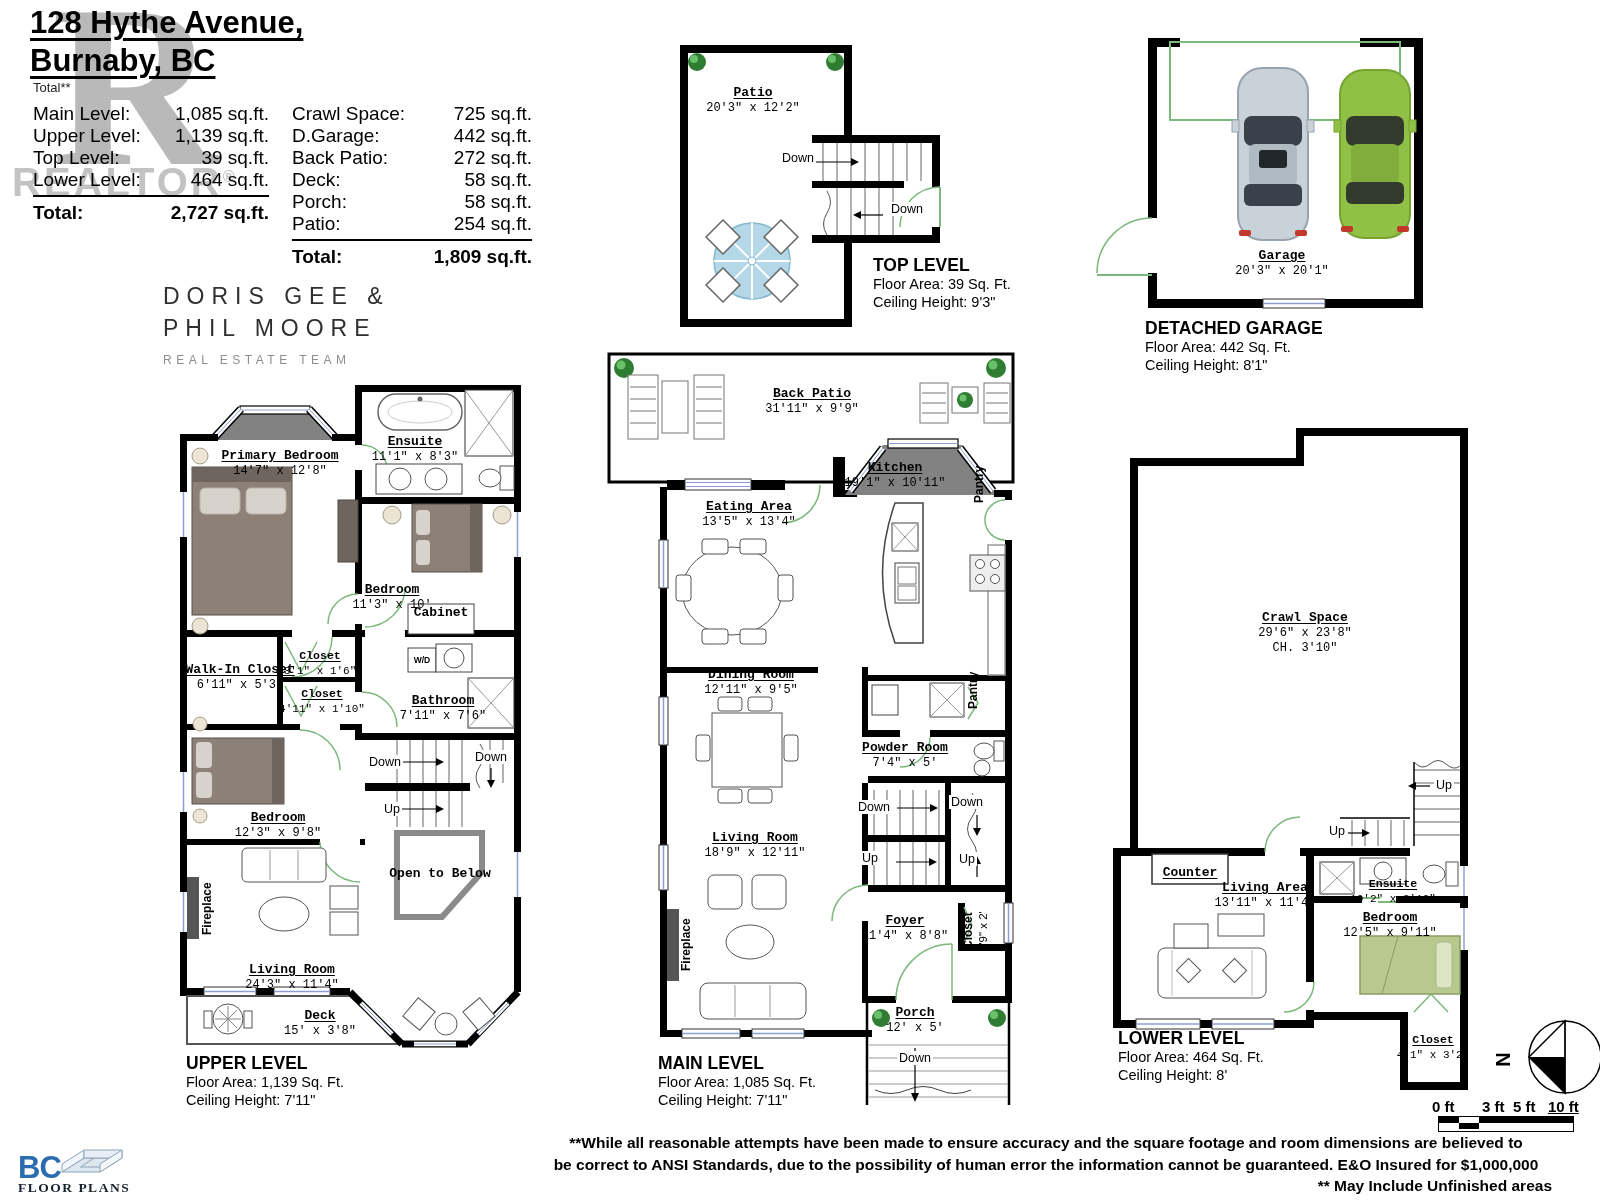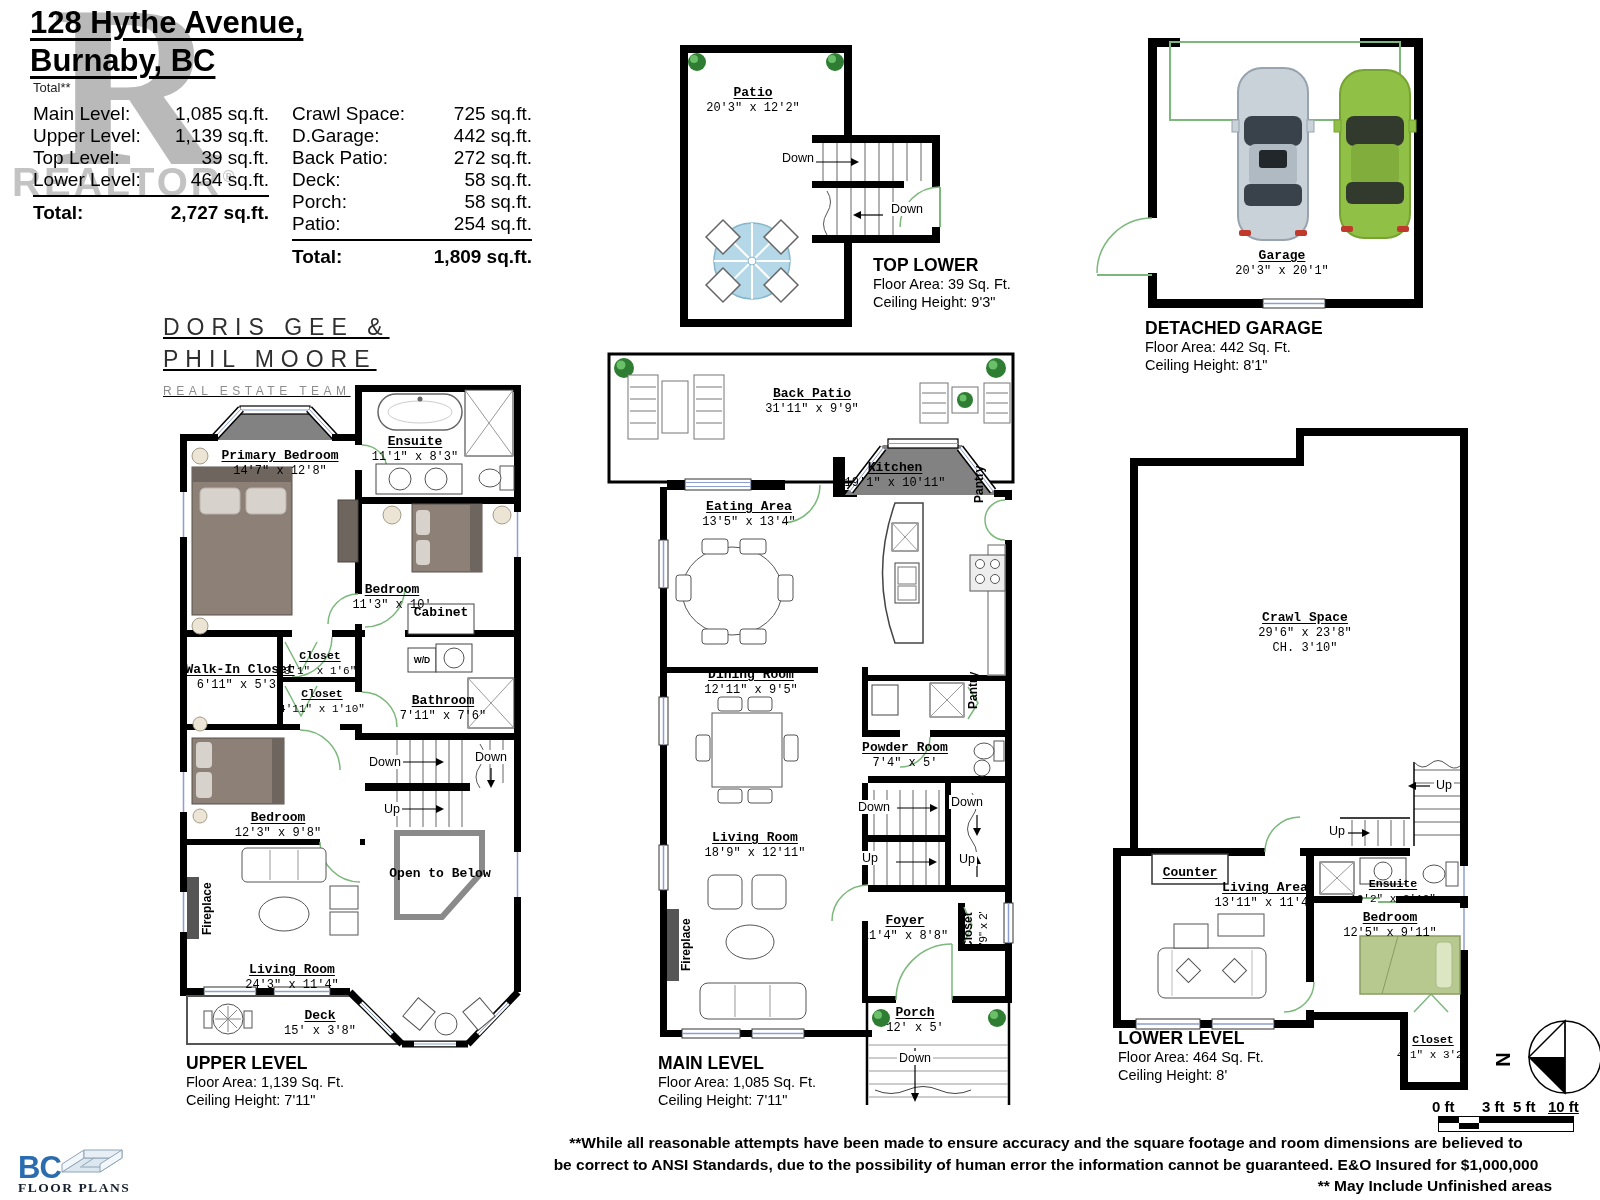--- a/index.html
+++ b/index.html
@@ -18,21 +18,21 @@
   .tbl{position:absolute;top:103px;font-size:19px;line-height:22px;z-index:2;}
   .tbl-left{left:33px;width:236px;}
   .tbl-right{left:292px;width:240px;}
   .trow{display:flex;justify-content:space-between;}
   .trow.ttl{border-top:2.5px solid #000;margin-top:4px;padding-top:5px;font-weight:bold;}
   
   .logo-circle{position:absolute;left:33px;top:287px;width:96px;height:96px;border:2px solid #1c1c1c;
         border-radius:50%;display:flex;align-items:center;justify-content:center;z-index:2;}
   .logo-circle span{font-family:"Liberation Serif",serif;font-size:46px;letter-spacing:-9px;
         padding-right:9px;color:#141414;}
-  .team{position:absolute;left:163px;top:311px;z-index:2;text-decoration:underline;}
+  .team{position:absolute;left:163px;top:280px;z-index:2;}
   .team .t1{font-size:23px;letter-spacing:7px;color:#2f2f2f;line-height:32px;white-space:nowrap;}
   .team .ts{font-size:12px;letter-spacing:4.5px;color:#8d8d8d;margin-top:9px;}
   
   .rl{position:absolute;transform:translateX(-50%);text-align:center;line-height:15.5px;
       white-space:nowrap;z-index:3;font-family:Liberation Mono, monospace;}
   .rn{display:block;font-size:13px;font-weight:bold;text-decoration:underline;text-underline-offset:2px;}
   .rn.nl{text-decoration:none;}
   .rd{display:block;font-size:12px;}
   .sm .rn{font-size:11.5px;}
   .sm .rd{font-size:11px;}
@@ -175,21 +175,21 @@
     <rect x="56" y="238" width="24" height="24" transform="rotate(45 68 250)" fill="#fff" stroke="#666" stroke-width="1.5"></rect>
     <rect x="114" y="238" width="24" height="24" transform="rotate(-45 126 250)" fill="#fff" stroke="#666" stroke-width="1.5"></rect>
   </svg>
   <div class="rl" style="left:753px;top:85px">
       <span class="rn">Patio</span>
       <span class="rd">20'3" x 12'2"</span>
     </div>
   <div class="sl" style="left:798px;top:151px">Down</div>
   <div class="sl" style="left:907px;top:202px">Down</div>
   <div class="cap" style="left:873px;top:255px">
-    <span class="ct">TOP LOWER</span>
+    <span class="ct">TOP LEVEL</span>
     <span class="cl">Floor Area: 39 Sq. Ft.</span>
     <span class="cl">Ceiling Height: 9'3"</span>
   </div>
 
   <svg class="plan" style="left:1078px;top:28px" width="365" height="330" viewBox="-40 0 365 330">
     <rect x="30" y="10" width="275" height="9" fill="#000"></rect>
       <rect x="30" y="10" width="9" height="270" fill="#000"></rect>
     <rect x="296" y="10" width="9" height="270" fill="#000"></rect>
       <rect x="30" y="271" width="275" height="9" fill="#000"></rect>
     <rect x="62" y="10" width="180" height="9" fill="#fff"></rect>

